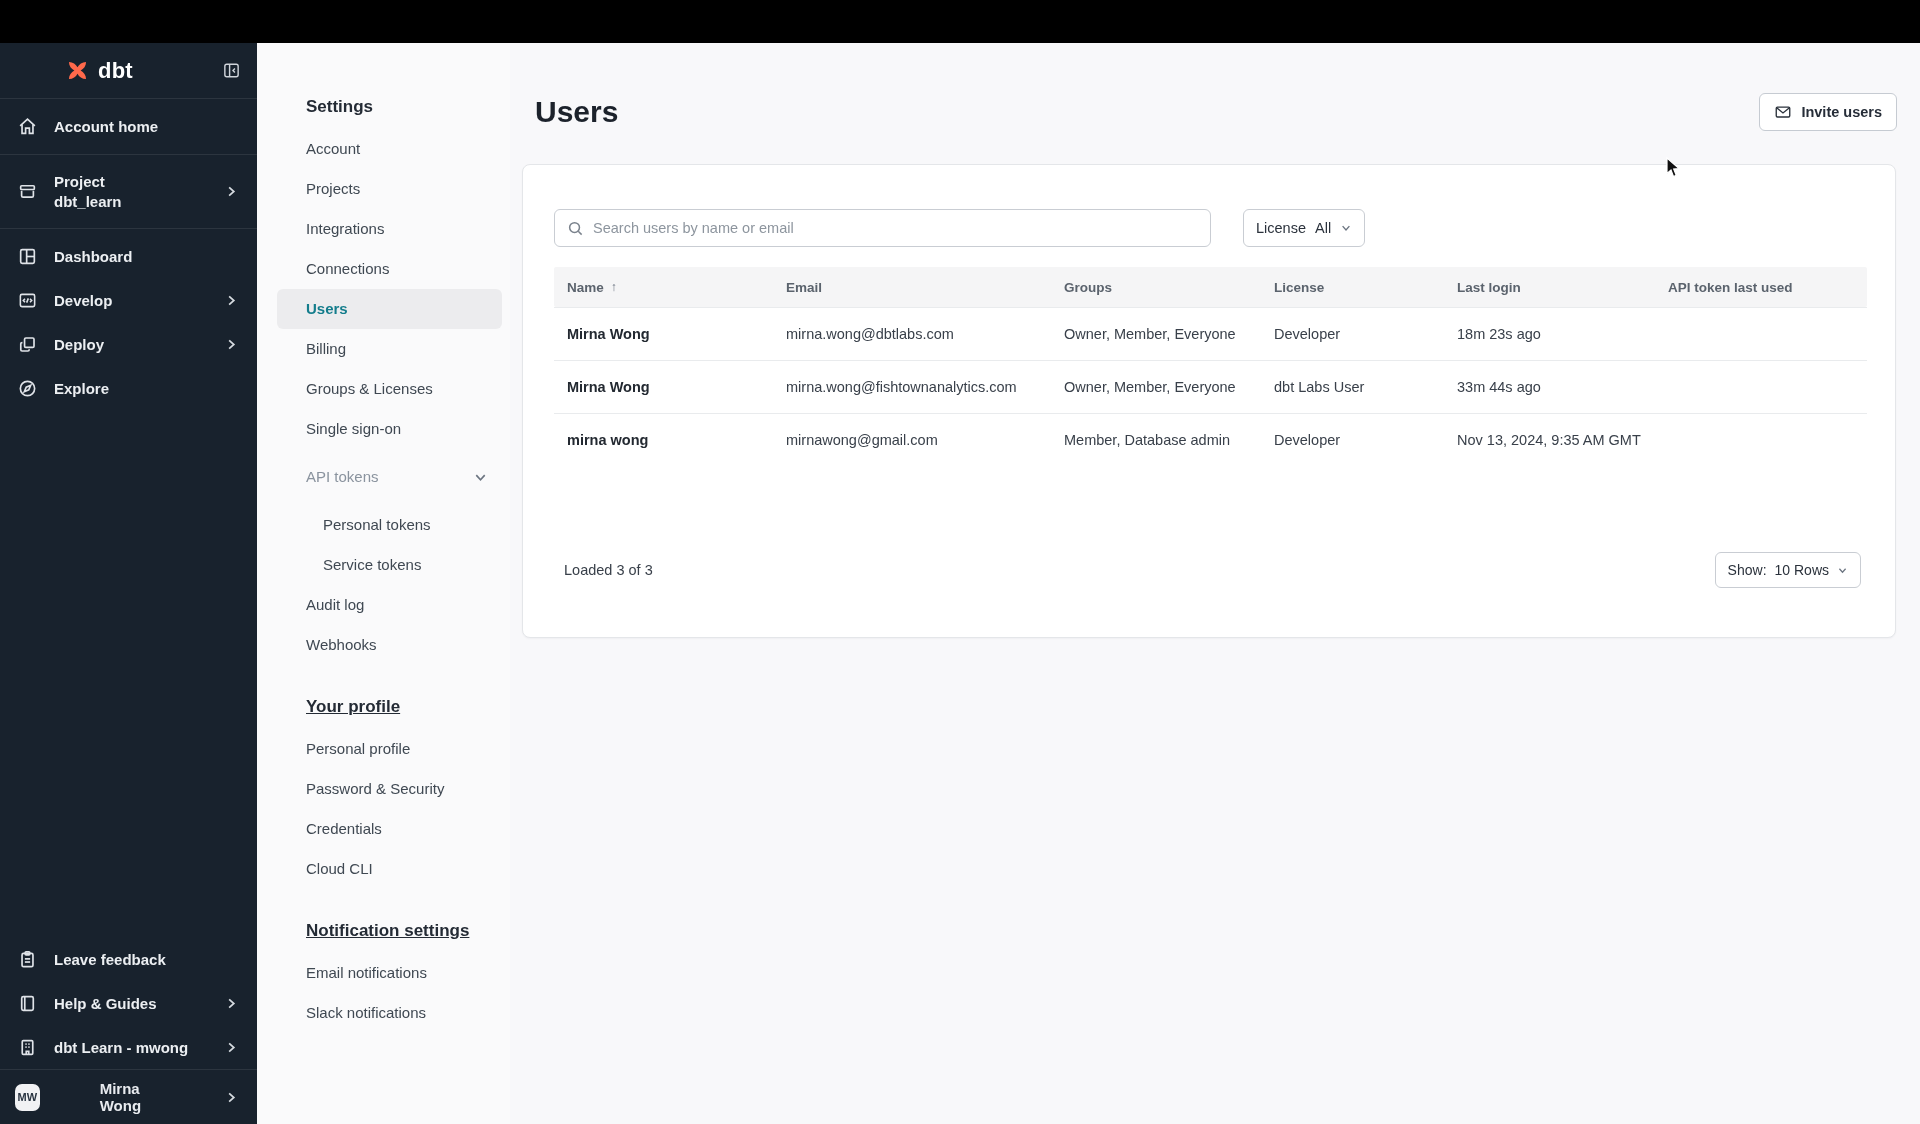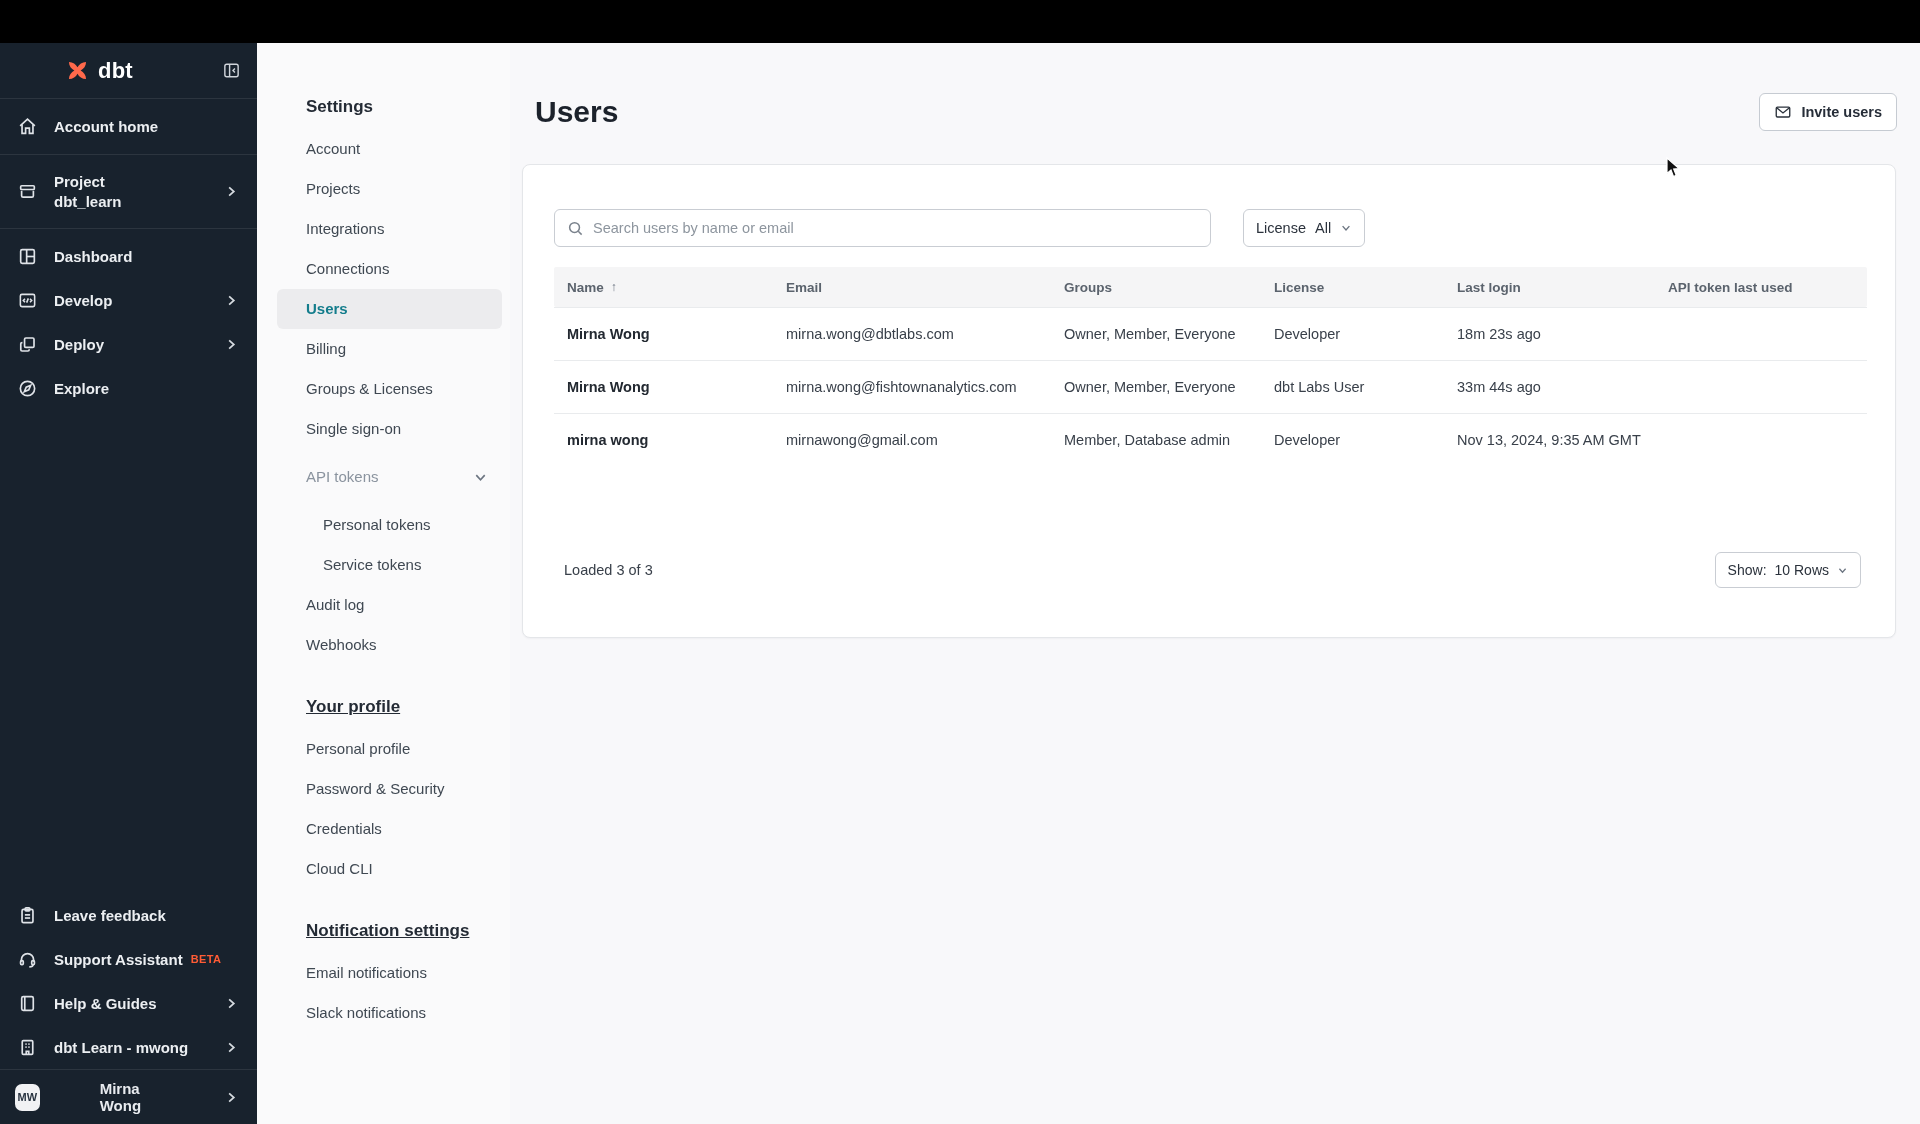--- a/index.html
+++ b/index.html
@@ -272,32 +272,20 @@
         <svg viewBox="0 0 20 20" fill="none" stroke="currentColor" stroke-width="1.6">
           <rect x="4.8" y="4.2" width="10.4" height="12.6" rx="1.4"></rect>
           <rect x="7.8" y="2.8" width="4.4" height="2.8" rx="0.8"></rect>
           <line x1="7.5" y1="9.4" x2="12.5" y2="9.4"></line>
           <line x1="7.5" y1="12.4" x2="12.5" y2="12.4"></line>
         </svg>
       </span>
       <span>Leave feedback</span>
     </div>
 
-    <div class="sb-row">
-      <span class="sb-icon">
-        <svg viewBox="0 0 20 20" fill="none" stroke="currentColor" stroke-width="1.6">
-          <path d="M4.2 12.2 v-2 a5.8 5.8 0 0 1 11.6 0 v2"></path>
-          <rect x="3.4" y="11" width="2.6" height="3.8" rx="1.1"></rect>
-          <rect x="14" y="11" width="2.6" height="3.8" rx="1.1"></rect>
-          <path d="M15.3 14.8 c0 1.8 -1.8 2.3 -3.6 2.3"></path>
-        </svg>
-      </span>
-      <span>Support Assistant</span>
-      <span class="beta-badge">BETA</span>
-    </div>
 
     <div class="sb-row">
       <span class="sb-icon">
         <svg viewBox="0 0 20 20" fill="none" stroke="currentColor" stroke-width="1.6">
           <rect x="4.5" y="3.5" width="11" height="13" rx="1.5"></rect>
           <line x1="7.4" y1="3.5" x2="7.4" y2="16.5"></line>
         </svg>
       </span>
       <span>Help &amp; Guides</span>
       <span class="sb-chevron">

